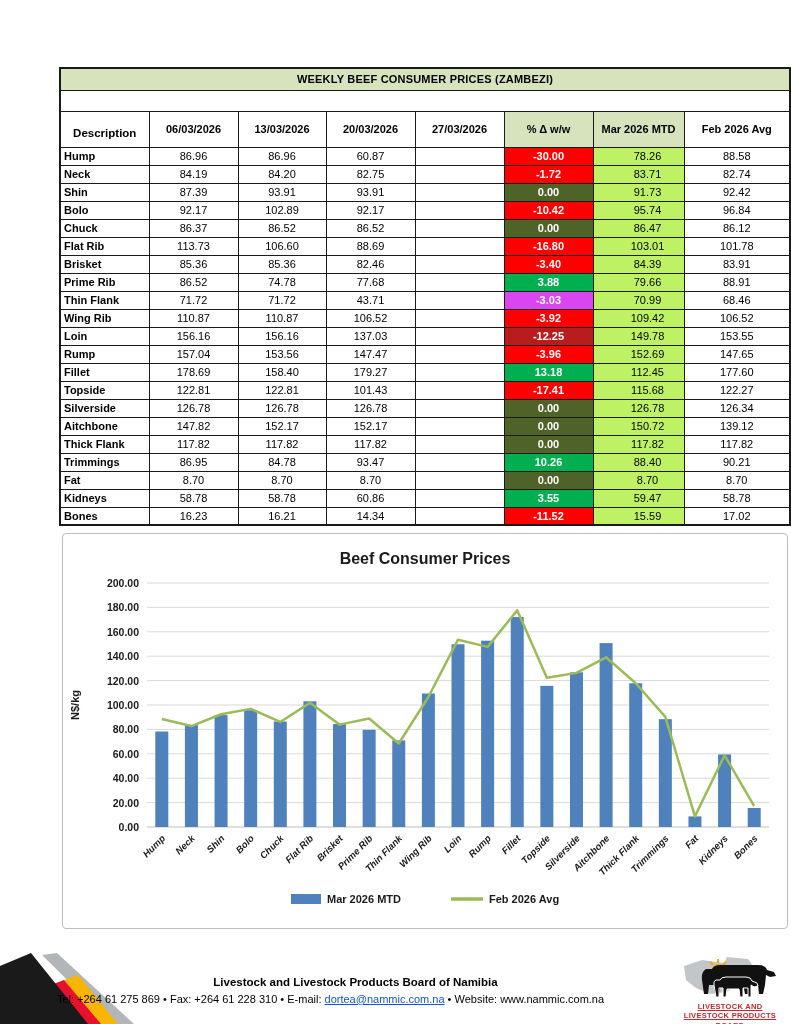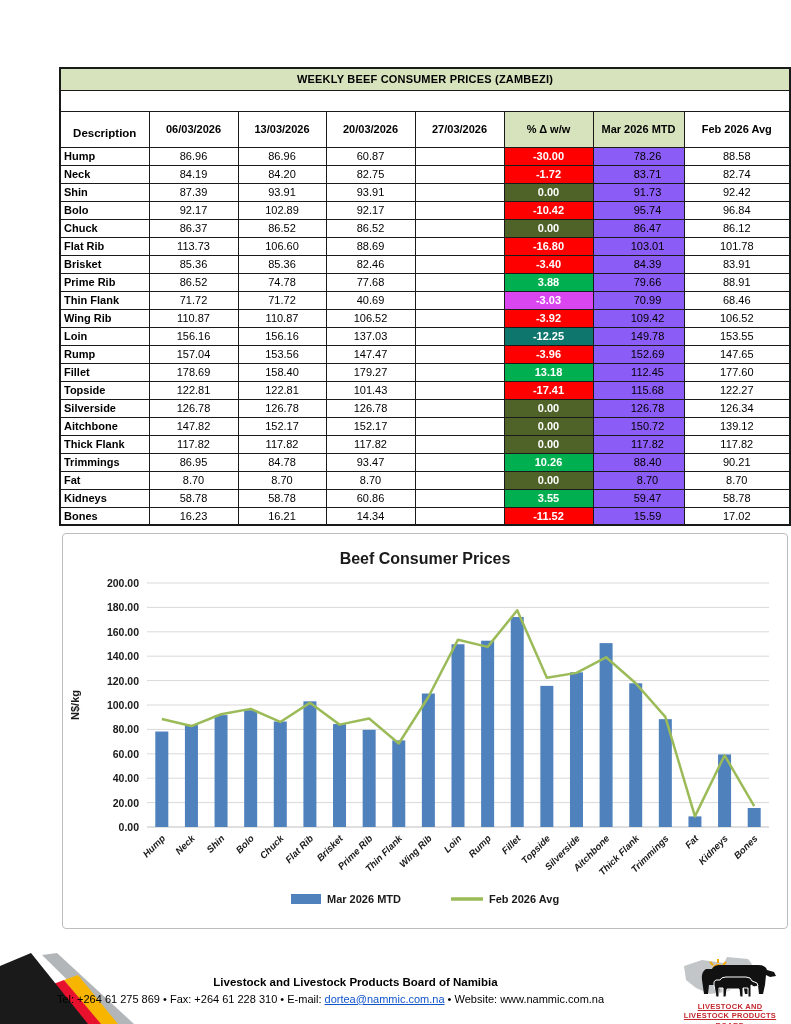--- a/index.html
+++ b/index.html
@@ -23,21 +23,21 @@
     text-align:center; letter-spacing:.2px;
   }
   .gap-row td { height:21px; border-left:none; border-right:none; background:#fff; }
   .header-row th { height:36px; font-weight:bold; text-align:center; vertical-align:middle; background:#fff; }
   .header-row th.desc-h { vertical-align:top; padding-top:15px; text-align:center; font-size:11.5px; }
   .header-row th.hl { background:#d6e3bc; }
   tbody tr { height:18px; }
   tbody th.desc { text-align:left; padding-left:3px; font-weight:bold; background:#fff; }
   tbody td { text-align:center; background:#fff; }
   tbody td.delta { font-weight:bold; color:#ffffff; }
-  tbody td.mtd { background:#8b5cf6;padding-left:20px; }
+  tbody td.mtd { background:#bef264;padding-left:20px; }
 
   
   .chart-box {
     position:absolute; left:62px; top:533px; width:726px; height:396px;
     border:1px solid #bdbdbd; border-radius:4px; background:#fff;
   }
 
   
   .footer-org {
     position:absolute; left:60px; right:140px; top:976px;
@@ -166,21 +166,21 @@
           <td>77.68</td>
           <td></td>
           <td class="delta" style="background: rgb(0, 176, 80);">3.88</td>
           <td class="mtd">79.66</td>
           <td>88.91</td>
         </tr>
         <tr>
           <th class="desc">Thin Flank</th>
           <td>71.72</td>
           <td>71.72</td>
-          <td>40.69</td>
+          <td>43.71</td>
           <td></td>
           <td class="delta" style="background: #d946ef;">-3.03</td>
           <td class="mtd">70.99</td>
           <td>68.46</td>
         </tr>
         <tr>
           <th class="desc">Wing Rib</th>
           <td>110.87</td>
           <td>110.87</td>
           <td>106.52</td>
@@ -188,21 +188,21 @@
           <td class="delta" style="background: rgb(255, 0, 0);">-3.92</td>
           <td class="mtd">109.42</td>
           <td>106.52</td>
         </tr>
         <tr>
           <th class="desc">Loin</th>
           <td>156.16</td>
           <td>156.16</td>
           <td>137.03</td>
           <td></td>
-          <td class="delta" style="background: #0f766e;">-12.25</td>
+          <td class="delta" style="background: #b91c1c;">-12.25</td>
           <td class="mtd">149.78</td>
           <td>153.55</td>
         </tr>
         <tr>
           <th class="desc">Rump</th>
           <td>157.04</td>
           <td>153.56</td>
           <td>147.47</td>
           <td></td>
           <td class="delta" style="background: rgb(255, 0, 0);">-3.96</td>

